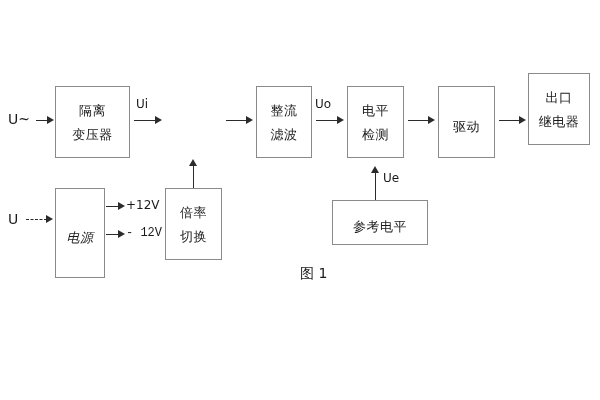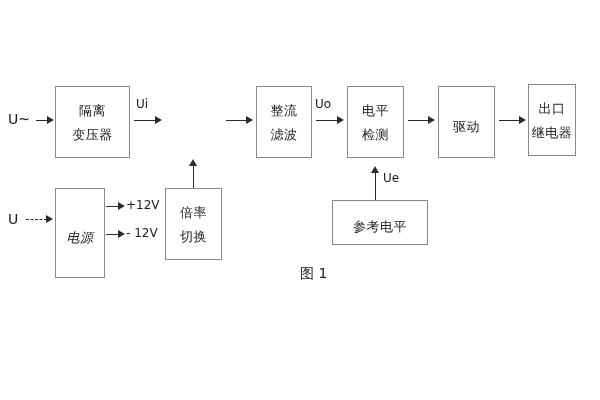--- a/index.html
+++ b/index.html
@@ -140,41 +140,41 @@
   <div class="hline" style="left:408px; top:120px; width:22px;"></div>
   <div class="arrow-r" style="left:428px; top:116px;"></div>
 
   <div class="block single" style="left:438px; top:86px; width:57px; height:72px;">
     <span class="ln">驱动</span>
   </div>
 
   <div class="hline" style="left:499px; top:120px; width:22px;"></div>
   <div class="arrow-r" style="left:519px; top:116px;"></div>
 
-  <div class="block" style="left:528px; top:84px; width:48px; height:72px;">
+  <div class="block" style="left:528px; top:73px; width:62px; height:72px;">
     <span class="ln">出口</span>
     <span class="ln">继电器</span>
   </div>
 
   <div class="label big" style="left:8px; top:212px;">U</div>
 
   <div class="hline dashed" style="left:26px; top:219px; width:21px;"></div>
   <div class="arrow-r" style="left:46px; top:215px;"></div>
 
   <div class="block single" style="left:55px; top:188px; width:50px; height:90px;font-style:italic;">
     <span class="ln">电源</span>
   </div>
 
   <div class="hline" style="left:106px; top:206px; width:14px;"></div>
   <div class="arrow-r" style="left:118px; top:202px;"></div>
   <div class="label" style="left:126px; top:199px;">+12V</div>
 
   <div class="hline" style="left:106px; top:234px; width:14px;"></div>
   <div class="arrow-r" style="left:118px; top:230px;"></div>
-  <div class="label" style="left:126px; top:227px;">- 12V</div>
+  <div class="label" style="left:126px; top:227px;font-family:Liberation Mono, monospace;">- 12V</div>
 
   <div class="block" style="left:165px; top:188px; width:57px; height:72px;font-family:Liberation Serif, serif;">
     <span class="ln">倍率</span>
     <span class="ln">切换</span>
   </div>
 
   <div class="vline" style="left:193px; top:165px; height:23px;"></div>
   <div class="arrow-u" style="left:189px; top:159px;"></div>
 
   <div class="vline" style="left:375px; top:172px; height:28px;"></div>

